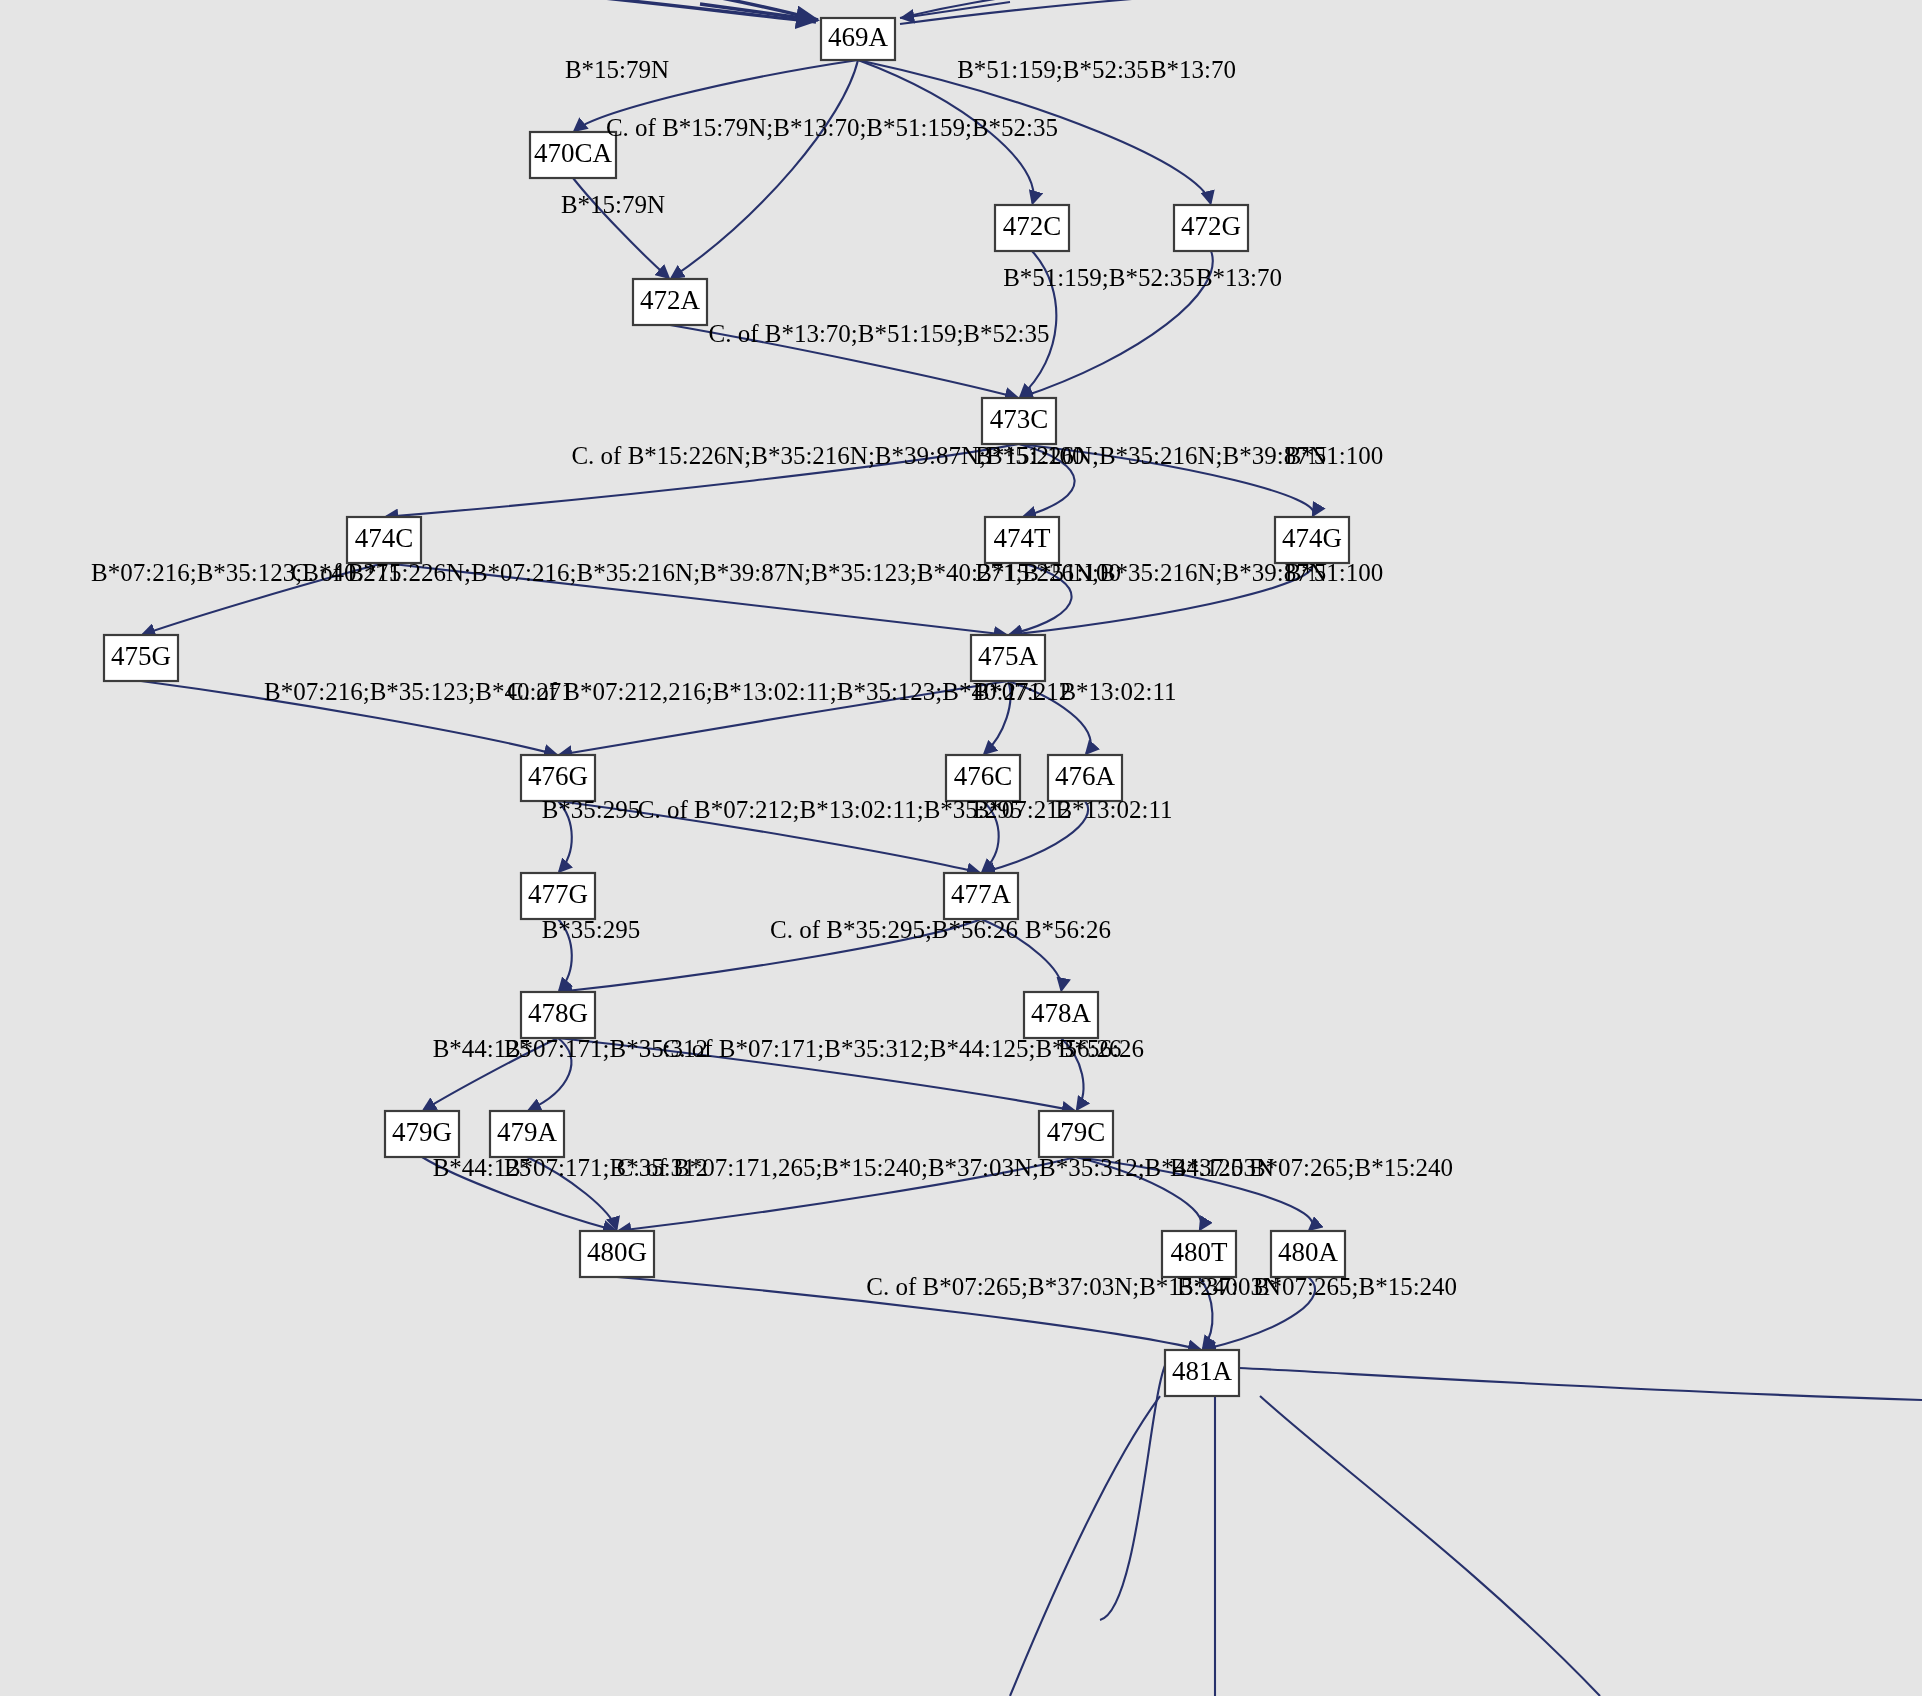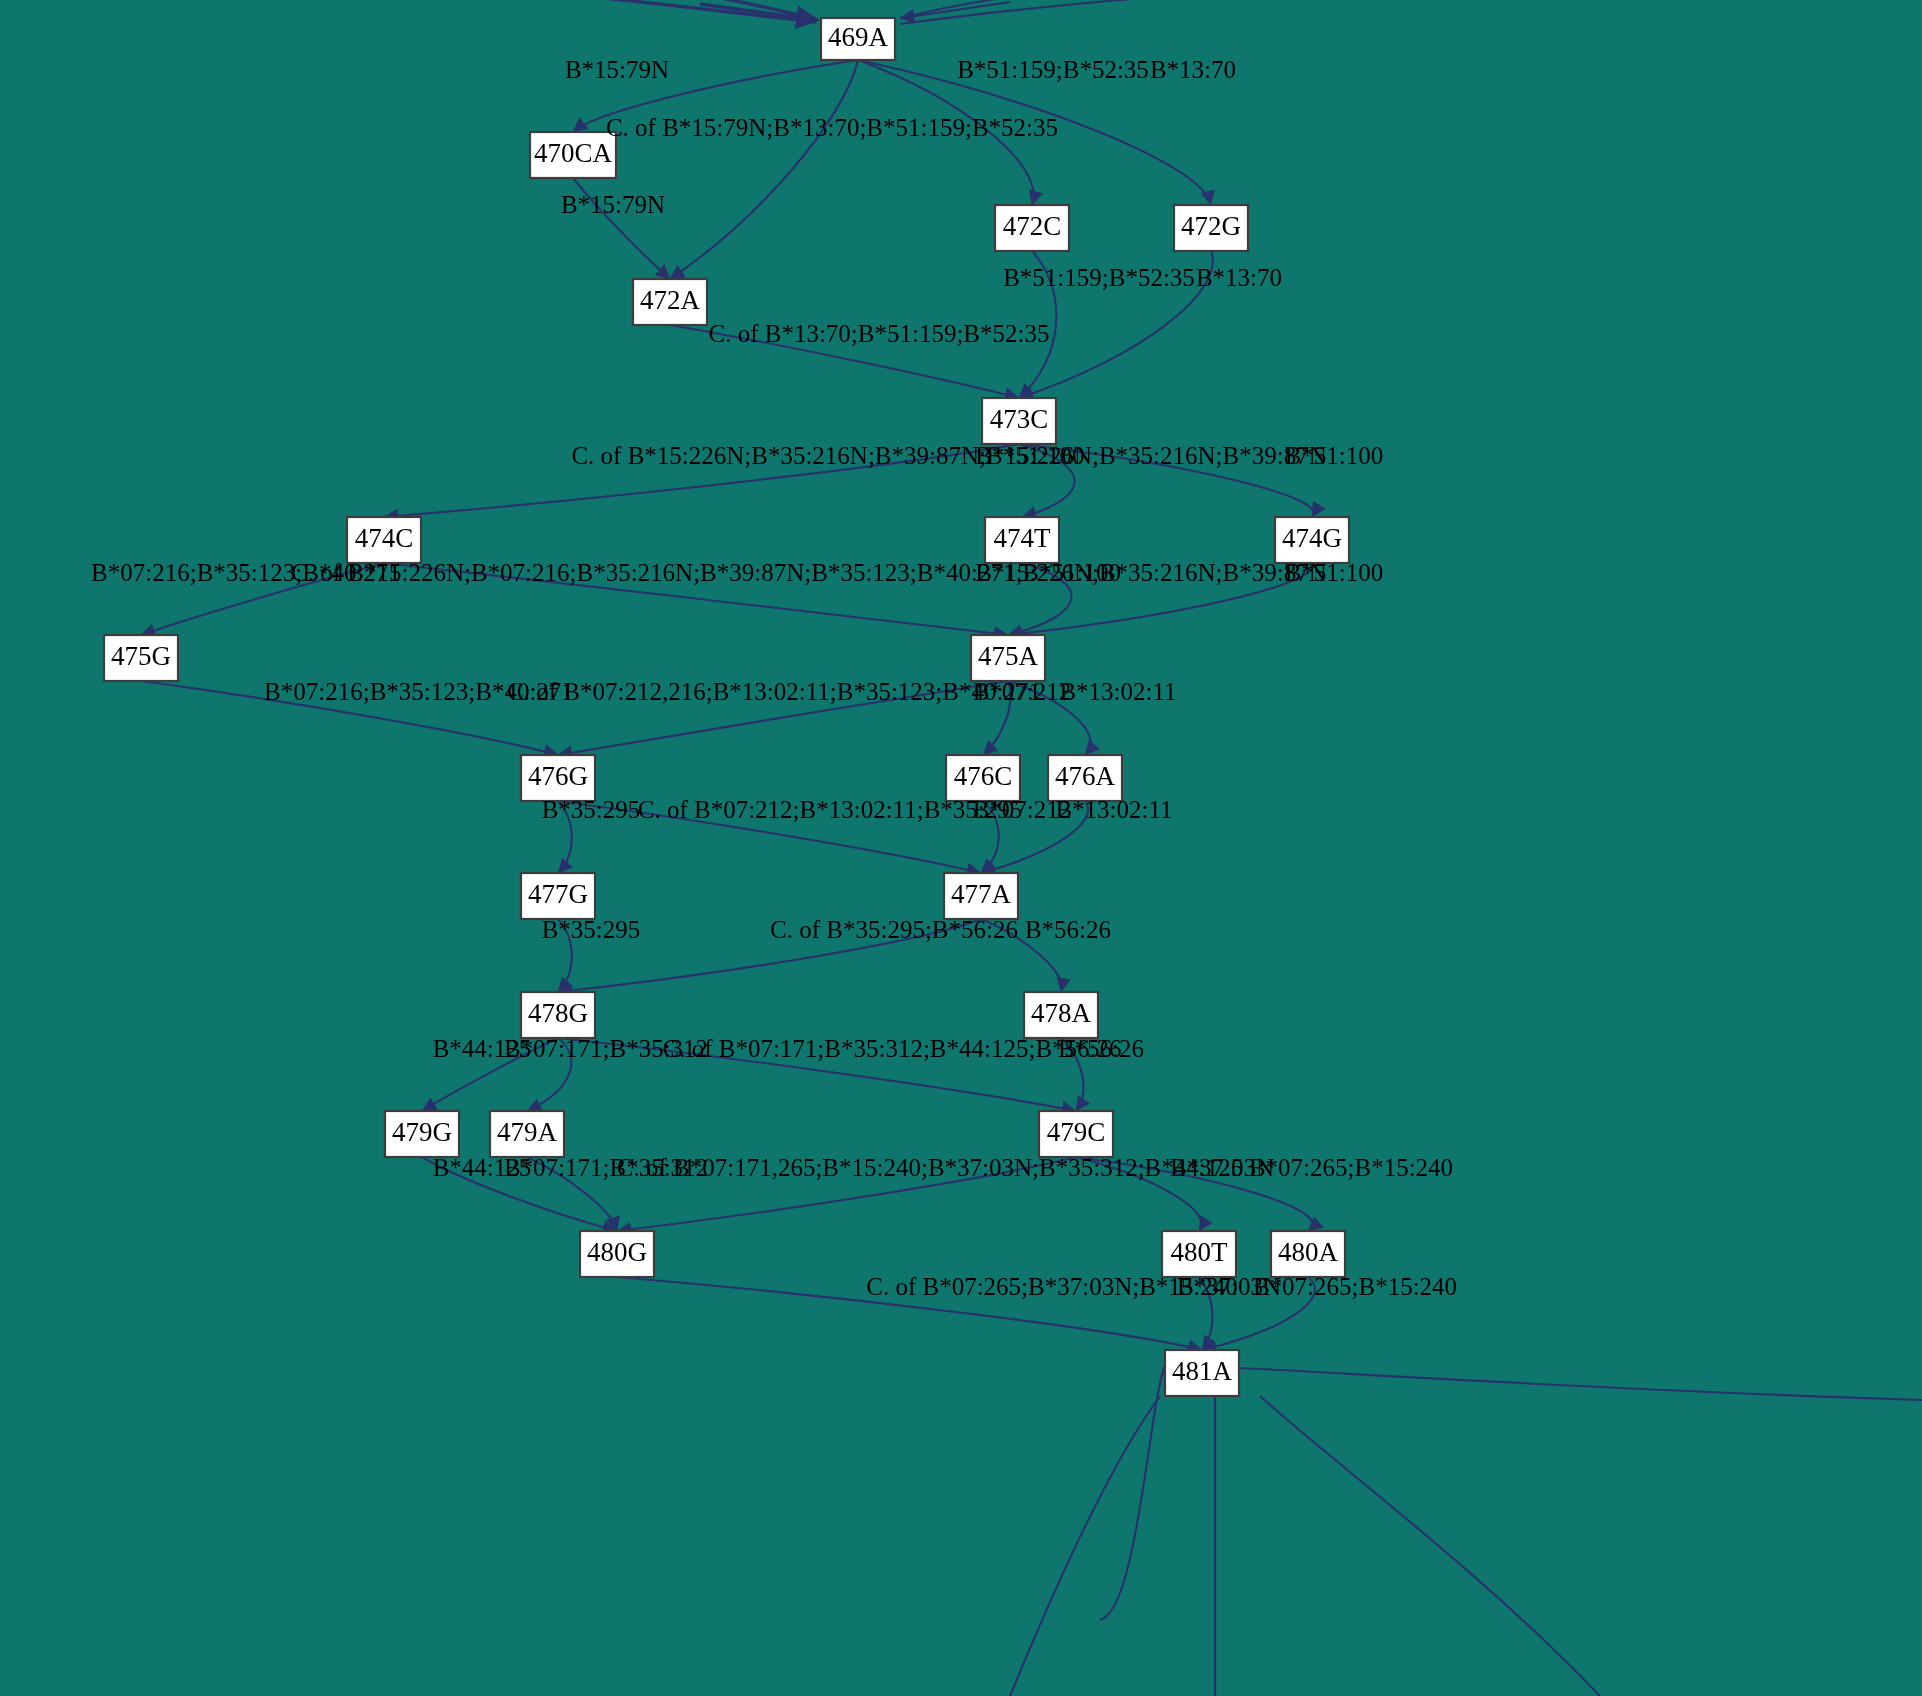--- a/index.html
+++ b/index.html
@@ -8,21 +8,21 @@
     background: #ffffff;
   }
   body {
     font-family: "Liberation Serif", "DejaVu Serif", serif;
   }
   #graph-root {
     position: relative;
     width: 1922px;
     height: 1696px;
     overflow: hidden;
-    background: #0f766e;
+    background: #e5e5e5;
   }
   svg#graph-canvas {
     position: absolute;
     top: 0;
     left: 0;
     width: 1922px;
     height: 1696px;
   }
   .node-box {
     fill: #ffffff;

